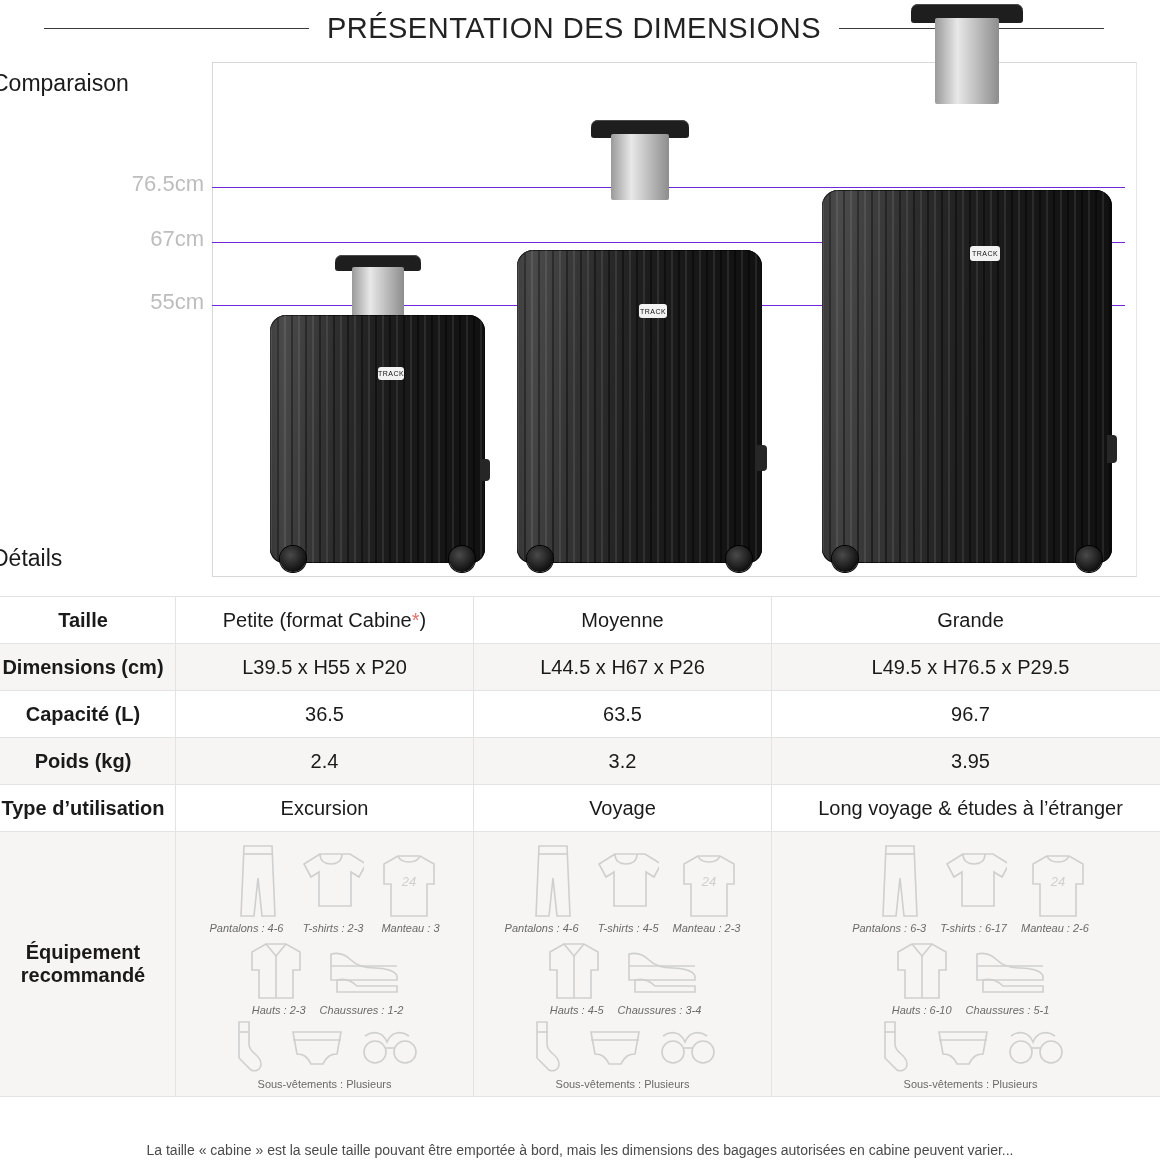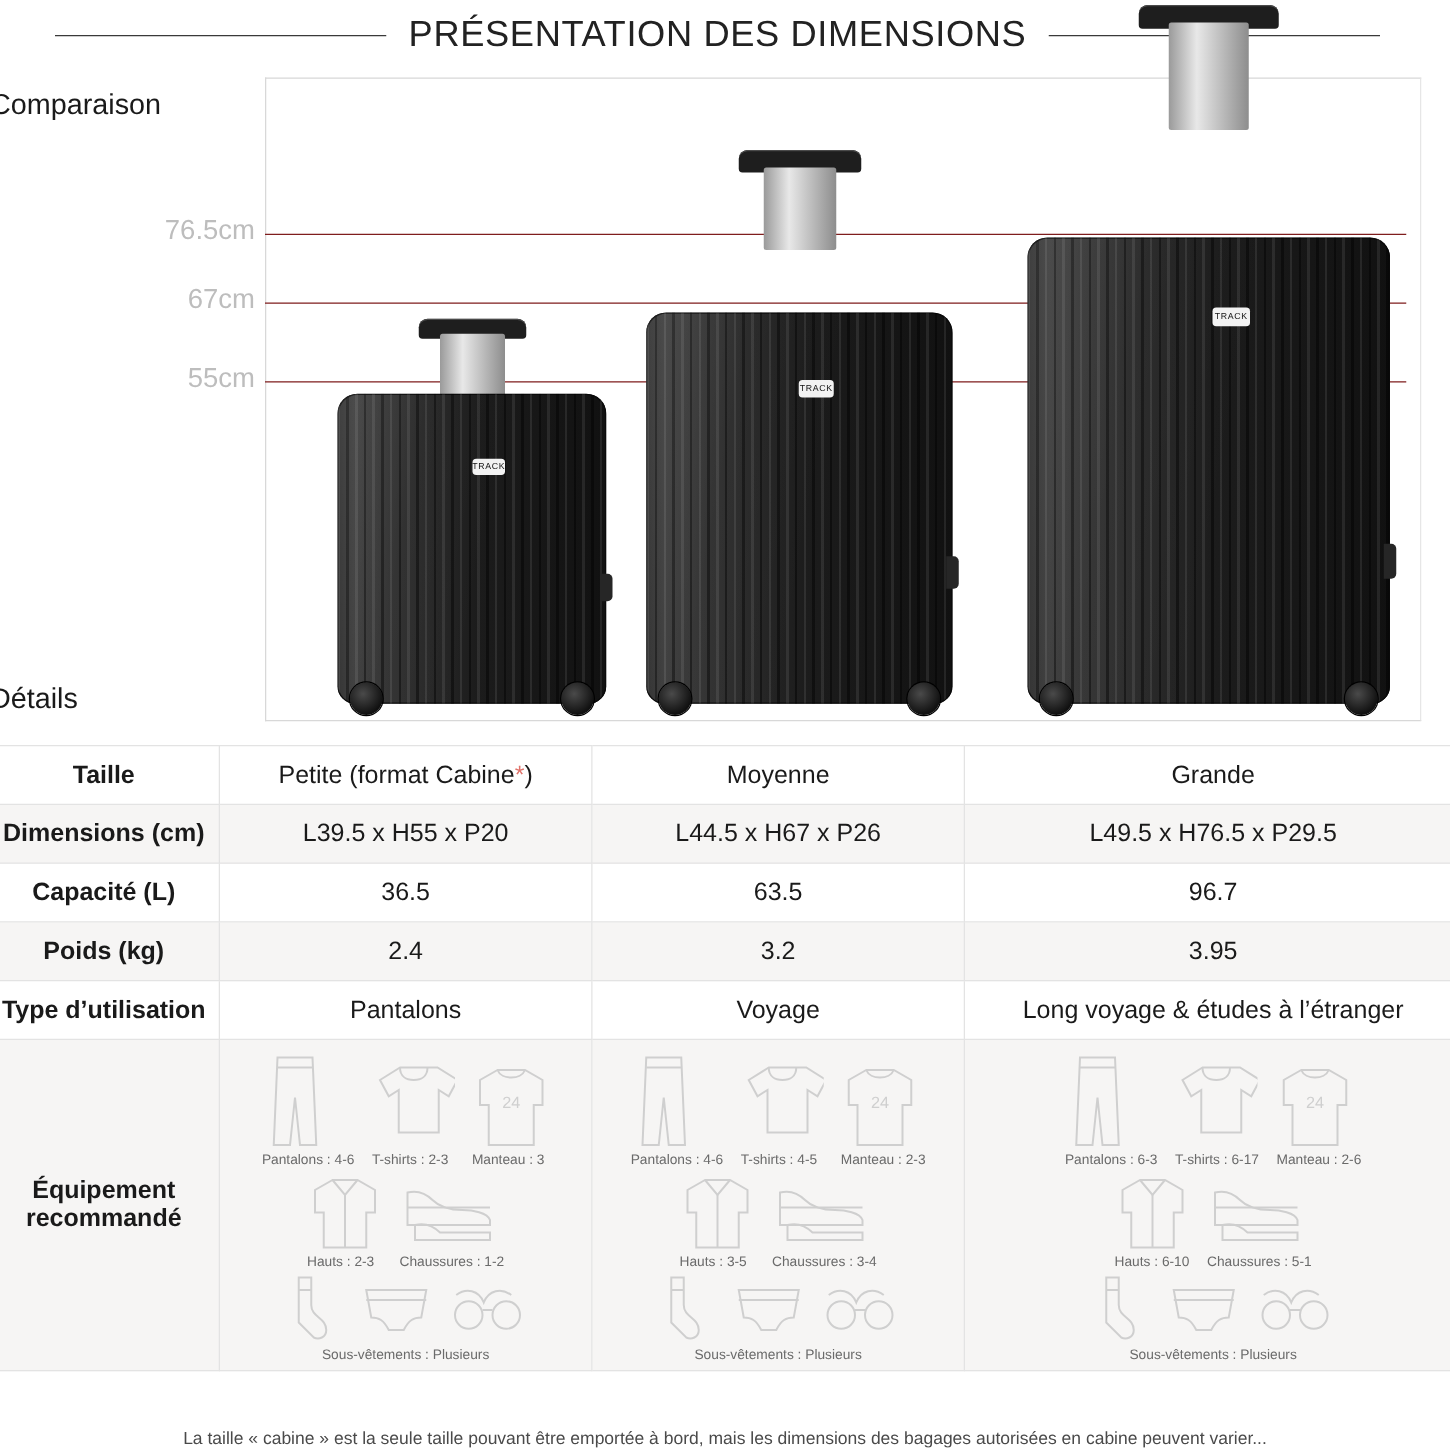--- a/index.html
+++ b/index.html
@@ -42,21 +42,21 @@
   .chart-frame {
     position: absolute; inset: 0;
     border-left: 1px solid #d8d8d8;
     border-top: 1px solid #d8d8d8;
     border-bottom: 1px solid #d8d8d8;
     border-right: 1px solid #d8d8d8;
     border-right-color: #e6e6e6;
   }
   .gridline {
     position: absolute; left: 0; right: 12px; height: 1px;
-    background: #7f1d1d;
+    background: #6d28d9;
   }
   .gridtick {
     position: absolute;
     right: 100%;
     transform: translateY(-60%);
     padding-right: 8px;
     font-size: 22px; color: #bdbdbd;
     white-space: nowrap;
   }
 
@@ -145,21 +145,21 @@
   .asterisk { color: #e0736b; }
 
   
   .pack-cell { padding: 10px 4px 6px !important; height: auto !important; }
   .pack-grid {
     display: flex; flex-direction: column; align-items: center; gap: 2px;
   }
   .pack-row {
     display: flex; justify-content: center; align-items: flex-end; gap: 14px;
   }
-  .pack-item { display: flex; flex-direction: column; align-items: flex-start; }
+  .pack-item { display: flex; flex-direction: column; align-items: flex-end; font-style: italic; }
   .pack-label {
     font-size: 11px; color: #6a6a6a; margin-top: 2px; white-space: nowrap;
   }
   .pack-row.single { justify-content: center; }
   svg.ico { display: block; stroke: #cfcfcf; fill: none; stroke-width: 1.6; }
 
   
   .footnote {
     position: absolute; left: -10px; bottom: 2px; width: 1180px;
     font-size: 14px; color: #4a4a4a; text-align: center;
@@ -256,21 +256,21 @@
       <td class="cell-lg">96.7</td>
     </tr>
     <tr class="alt">
       <td class="rowhead">Poids (kg)</td>
       <td class="cell">2.4</td>
       <td class="cell">3.2</td>
       <td class="cell-lg">3.95</td>
     </tr>
     <tr>
       <td class="rowhead">Type d’utilisation</td>
-      <td class="cell">Pantalons</td>
+      <td class="cell">Excursion</td>
       <td class="cell">Voyage</td>
       <td class="cell-lg">Long voyage &amp; études à l’étranger</td>
     </tr>
     <tr class="alt">
       <td class="rowhead">
         <div>Équipement</div>
         <div>recommandé</div>
       </td>
 
       <td class="cell pack-cell">
@@ -371,21 +371,21 @@
               <div class="pack-label">Manteau : 2-3</div>
             </div>
           </div>
           <div class="pack-row">
             <div class="pack-item">
               <svg class="ico" width="60" height="66" viewBox="0 0 60 66">
                 <path d="M20 8 6 16v18h7v28h34V34h7V16L40 8z"></path>
                     <path d="M20 8l10 12L40 8"></path>
                     <path d="M30 20v42"></path>
               </svg>
-              <div class="pack-label">Hauts : 3-5</div>
+              <div class="pack-label">Hauts : 4-5</div>
             </div>
             <div class="pack-item">
               <svg class="ico" width="78" height="66" viewBox="0 0 78 66">
                 <path d="M6 18c8-2 14 0 20 6s16 8 24 8 20 2 22 8v4H6z"></path>
                     <path d="M6 30h66"></path>
                     <path d="M12 44c8-2 14 0 20 6h40v6H12z"></path>
               </svg>
               <div class="pack-label">Chaussures : 3-4</div>
             </div>
           </div>

